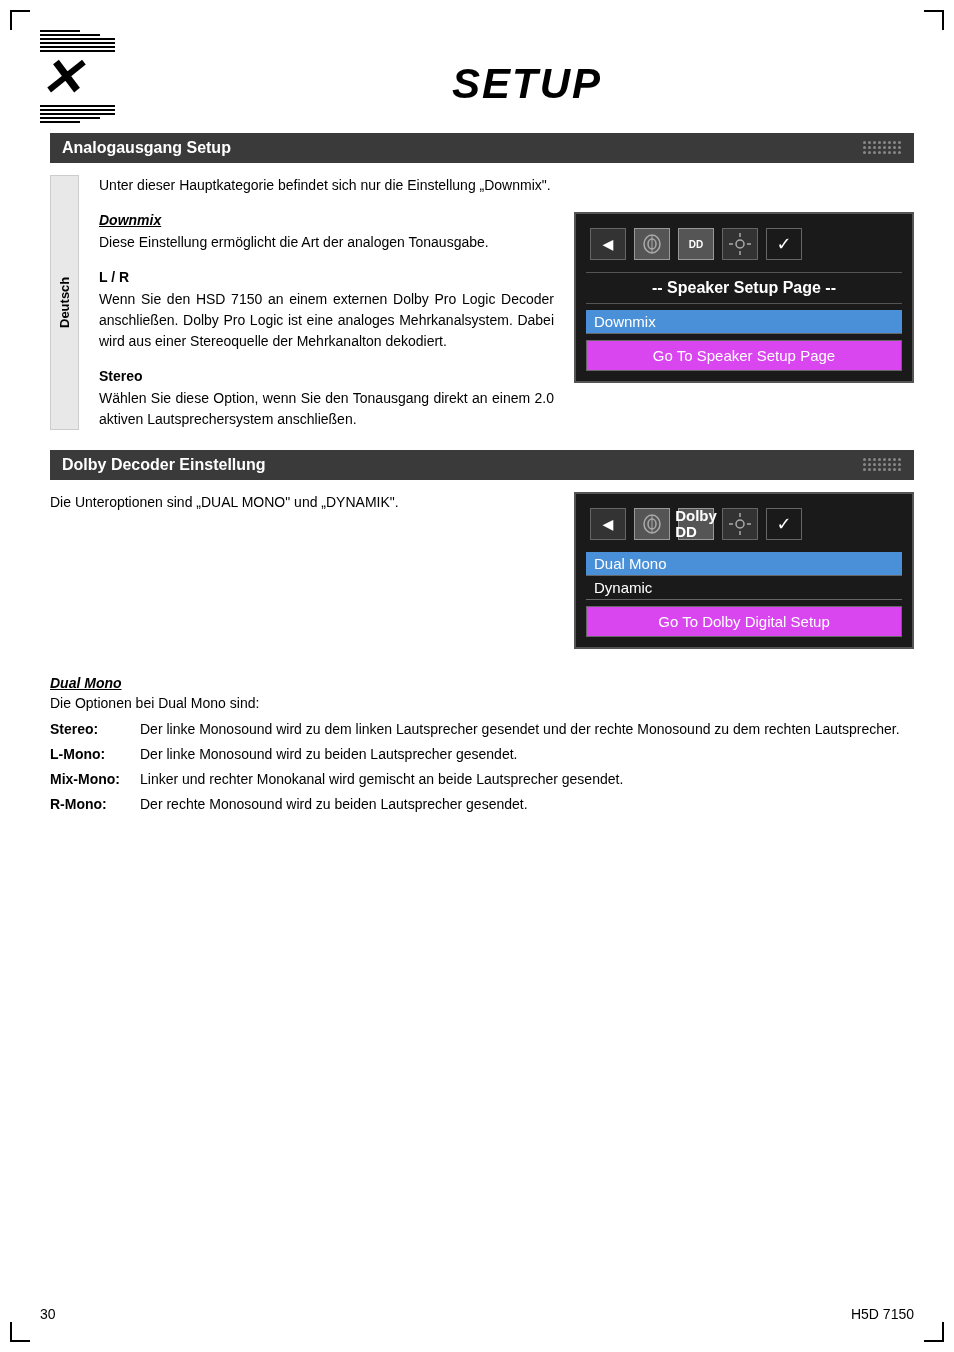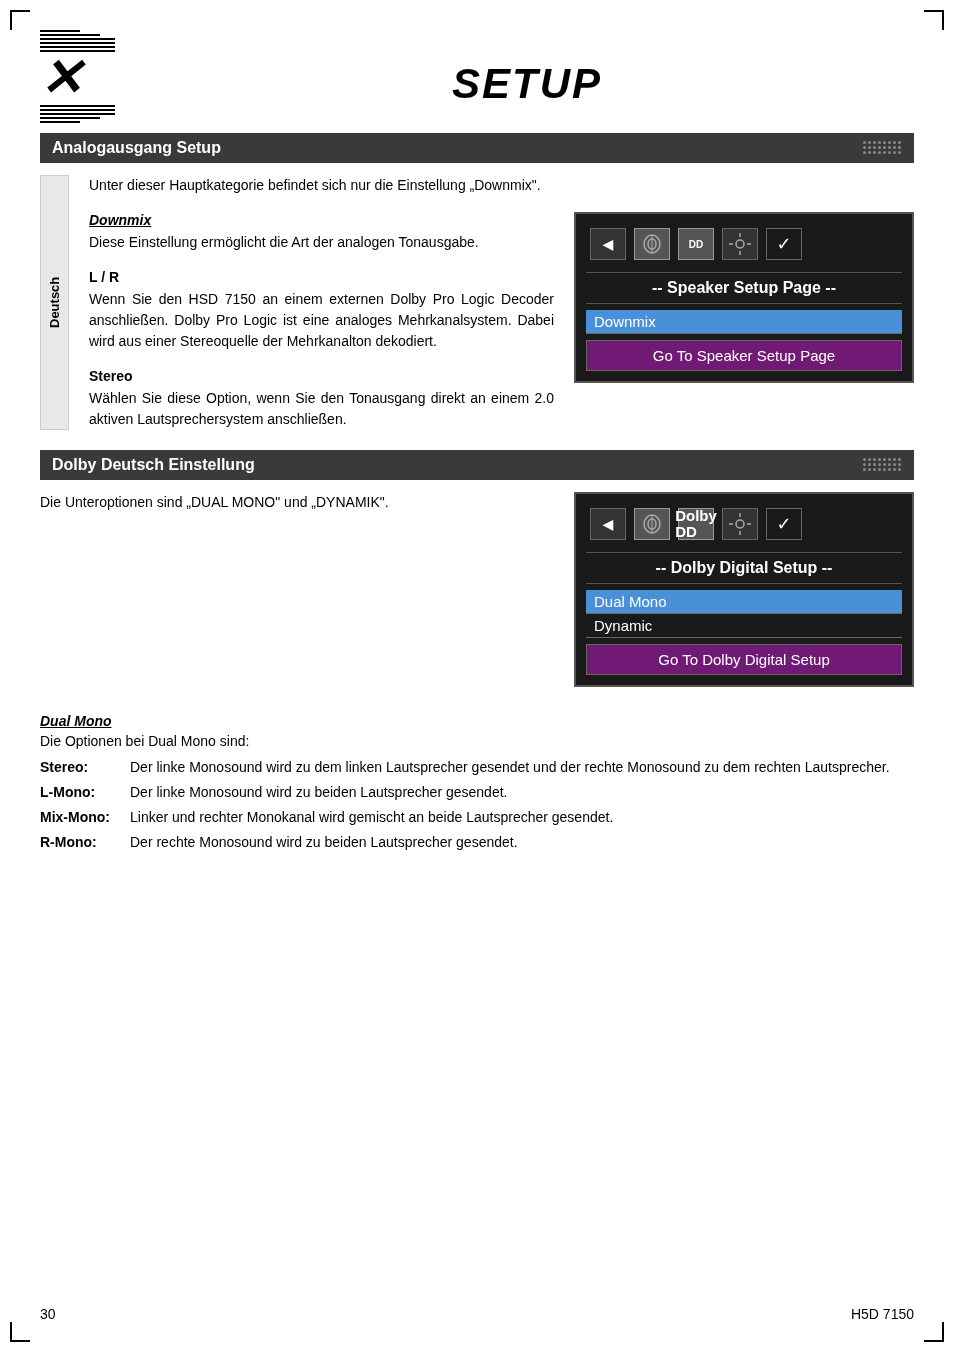--- a/index.html
+++ b/index.html
@@ -238,21 +238,21 @@
     }
 
     .screen-menu-item.underlined {
       border-bottom: 1px solid #666;
     }
 
     .screen-button {
       color: #ffffff;
       font-size: 15px;
       padding: 6px 8px;
-      background: #701a75;
+      background: #d946ef;
       border: 1px solid #666;
       text-align: center;
       margin-top: 6px;
     }
 
     
     .intro-text {
       margin-bottom: 16px;
       line-height: 1.5;
     }
@@ -332,20 +332,21 @@
       background: #1a1a1a;
       padding: 10px;
       width: 340px;
       float: right;
       margin-left: 20px;
       margin-bottom: 10px;
     }
 
     .section-block {
       margin-bottom: 20px;
+      margin-left: 10px;
     }
 
     .dolby-section {
       margin-top: 20px;
     }
 
     .dual-mono-section {
       margin-top: 10px;
       clear: both;
     }
@@ -452,21 +453,21 @@
         <p class="subsection-text">Wenn Sie den HSD 7150 an einem externen Dolby Pro Logic Decoder anschließen. Dolby Pro Logic ist eine analoges Mehrkanalsystem. Dabei wird aus einer Stereoquelle der Mehrkanalton dekodiert.</p>
 
         <div class="subsection-title-bold">Stereo</div>
         <p class="subsection-text">Wählen Sie diese Option, wenn Sie den Tonausgang direkt an einem 2.0 aktiven Lautsprechersystem anschließen.</p>
       </div>
     </div>
   </div>
 
   <div class="dolby-section section-block">
     <div class="section-header">
-      <span>Dolby Deutsch Einstellung</span>
+      <span>Dolby Decoder Einstellung</span>
       <div class="dot-grid">
         <div class="dot"></div>
           <div class="dot"></div>
           <div class="dot"></div>
           <div class="dot"></div>
           <div class="dot"></div>
           <div class="dot"></div>
           <div class="dot"></div>
           <div class="dot"></div>
         <div class="dot"></div>
@@ -507,21 +508,20 @@
             <svg width="22" height="22" viewBox="0 0 22 22">
               <circle cx="11" cy="11" r="4" fill="none" stroke="#aaa" stroke-width="1.5"></circle>
               <line x1="11" y1="0" x2="11" y2="4" stroke="#aaa" stroke-width="1.5"></line>
               <line x1="11" y1="18" x2="11" y2="22" stroke="#aaa" stroke-width="1.5"></line>
               <line x1="0" y1="11" x2="4" y2="11" stroke="#aaa" stroke-width="1.5"></line>
               <line x1="18" y1="11" x2="22" y2="11" stroke="#aaa" stroke-width="1.5"></line>
             </svg>
           </div>
           <div class="icon-check">✓</div>
         </div>
-        <div class="screen-title">-- Dolby Digital Setup --</div>
         <div class="screen-menu-item selected underlined">Dual Mono</div>
         <div class="screen-menu-item underlined">Dynamic</div>
         <div class="screen-button">Go To Dolby Digital Setup</div>
       </div>
 
       <p class="subsection-text">Die Unteroptionen sind „DUAL MONO" und „DYNAMIK".</p>
     </div>
 
     <div class="dual-mono-section">
       <div class="subsection-title">Dual Mono</div>

